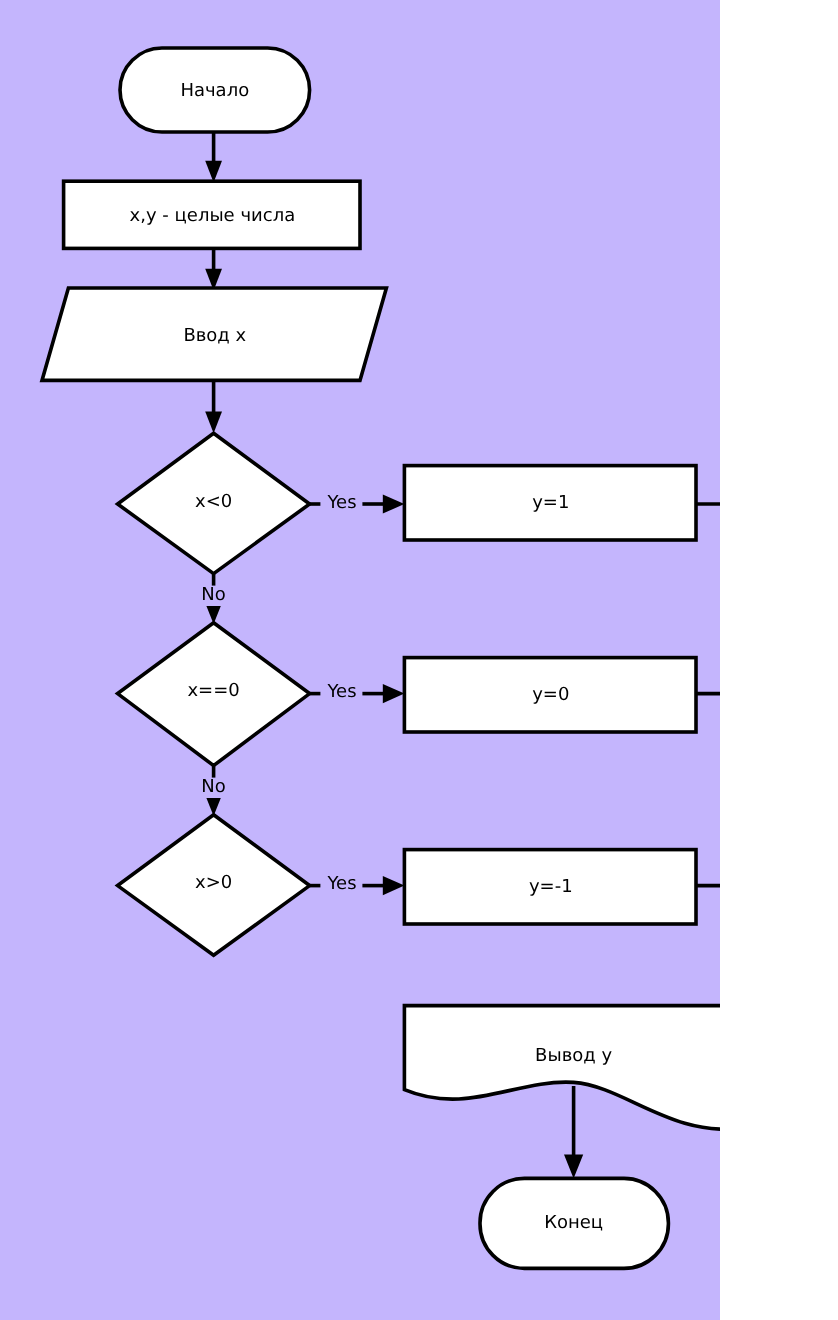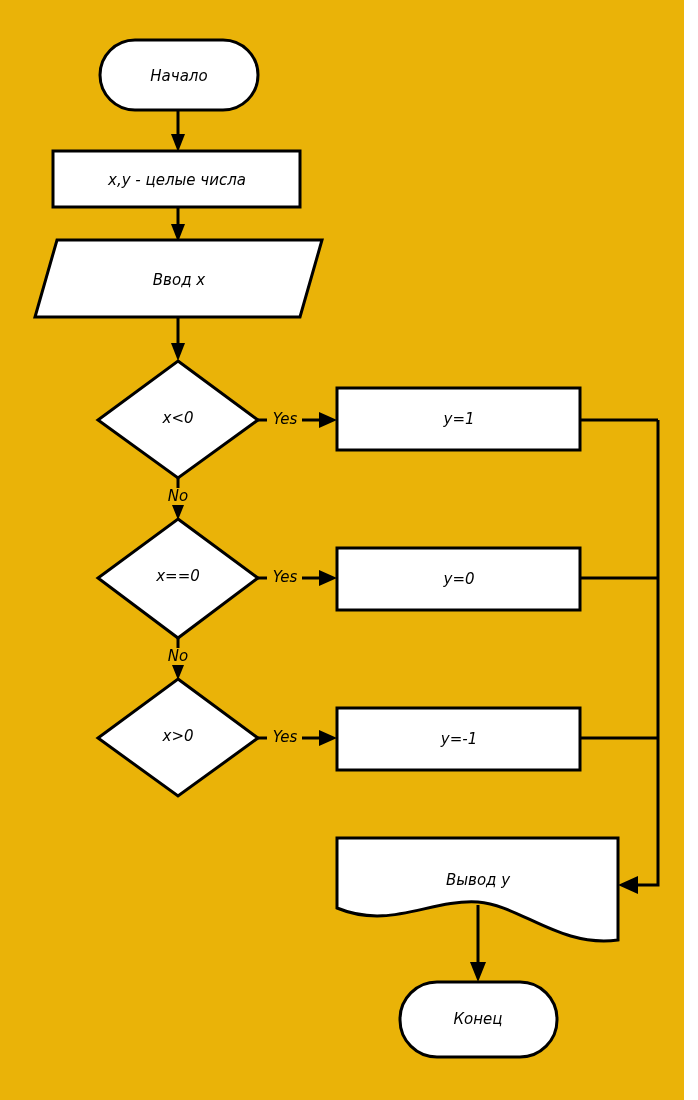--- a/index.html
+++ b/index.html
@@ -5,25 +5,24 @@
   html, body {
     margin: 0;
     padding: 0;
     background: #ffffff;
   }
   body {
     font-family: "DejaVu Sans", "Liberation Sans", sans-serif;
   }
   #flowchart-canvas {
     position: relative;
-    width: 684px;
+    width: 600px;
     height: 1100px;
-    background: #eab308;
+    background: #c4b5fd;
     overflow: hidden;
-    font-style: italic;
   }
   #flowchart-svg {
     position: absolute;
     left: 0;
     top: 0;
     width: 698px;
     height: 1100px;
   }
   .shape-outline {
     fill: #ffffff;

